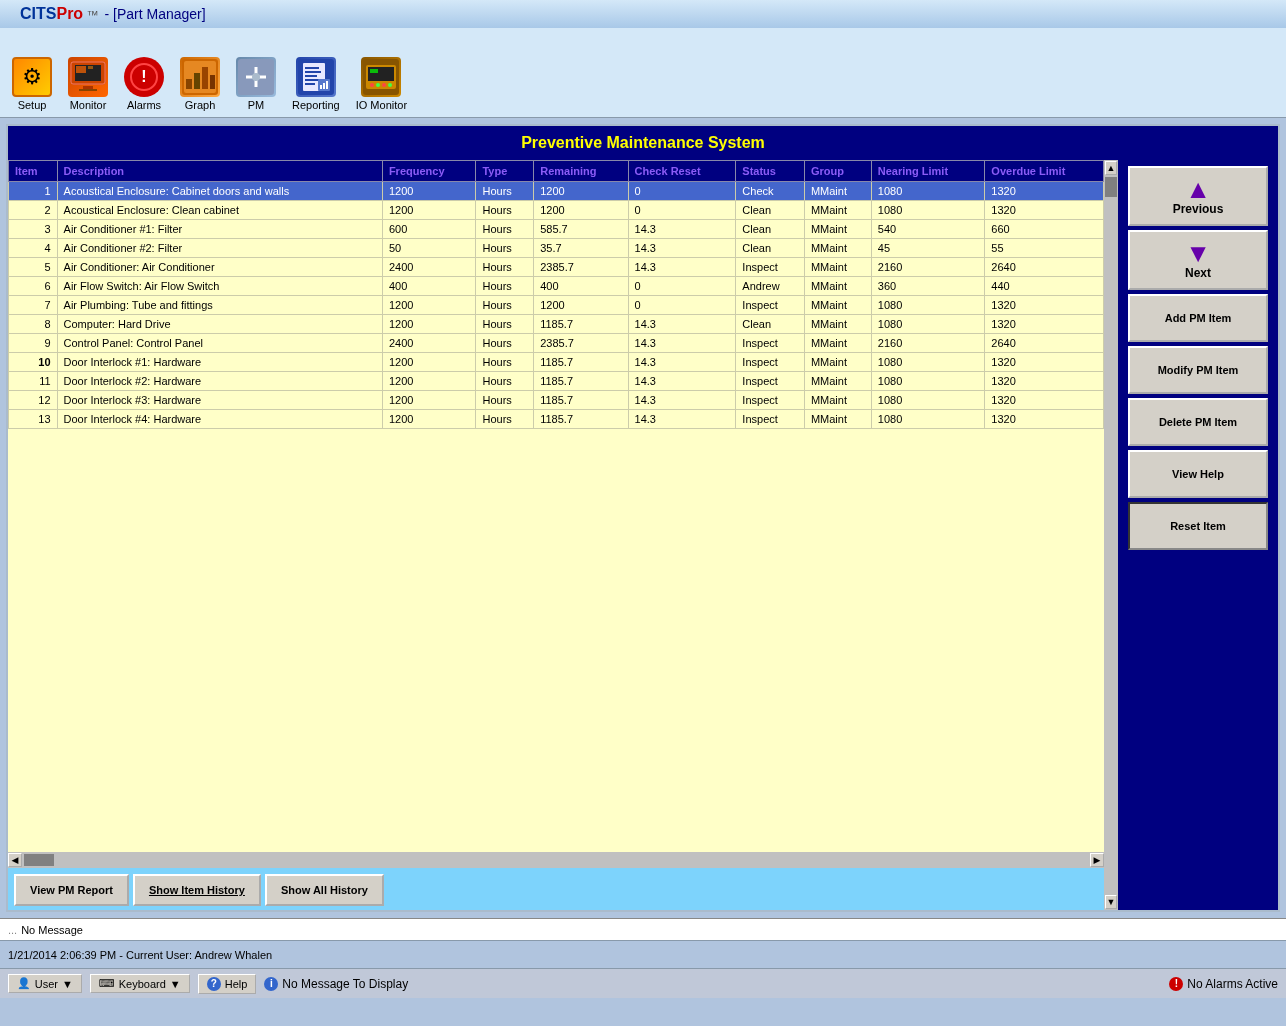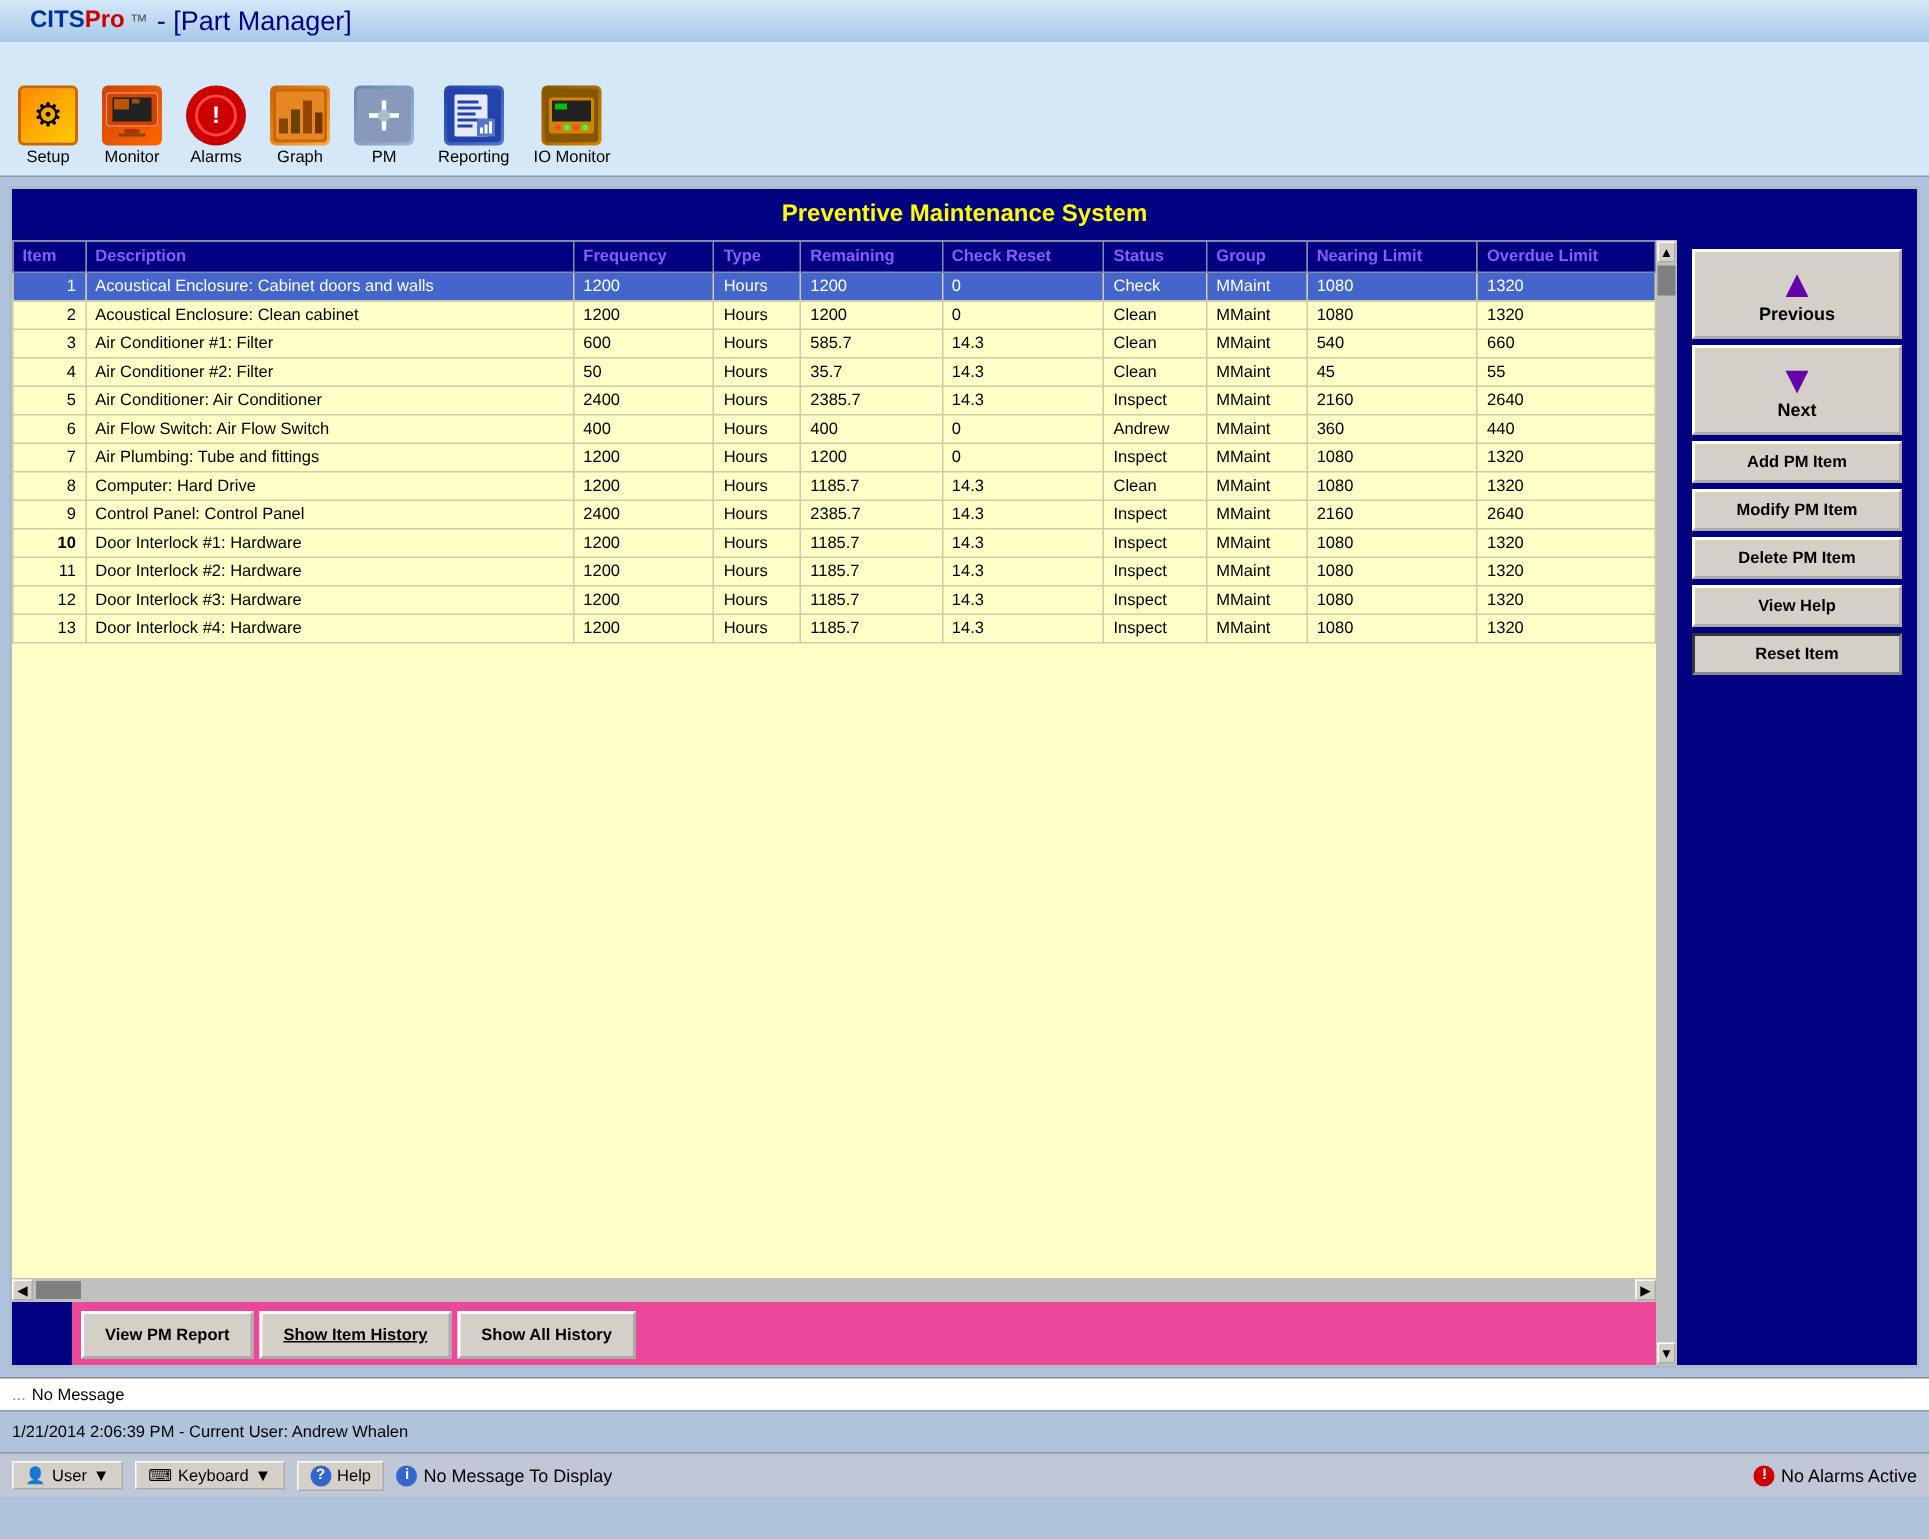--- a/index.html
+++ b/index.html
@@ -3,21 +3,21 @@
   <meta charset="utf-8">
   <style>
     * { margin: 0; padding: 0; box-sizing: border-box; }
     body { background: #b0c4de; font-family: Arial, sans-serif; font-size: 12px; width: 1286px; height: 1026px; overflow: hidden; }
 
     
     #title-bar { background: linear-gradient(to bottom, #d4e8f8, #a8c8e8); padding: 4px 20px; display: flex; align-items: center; height: 28px; }
     #app-logo { font-weight: bold; font-size: 16px; color: #003399; margin-right: 6px; }
     #app-logo span.cits { color: #003399; }
     #app-logo span.pro { color: #cc0000; }
-    #title-text { color: #000080; font-size: 18px; }
+    #title-text { color: #000080; font-size: 14px; }
 
     
     #toolbar { background: #d4e8f8; padding: 4px 6px; display: flex; align-items: flex-end; gap: 4px; height: 90px; border-bottom: 1px solid #8899aa; }
     .toolbar-item { display: flex; flex-direction: column; align-items: center; cursor: pointer; padding: 2px 6px; min-width: 52px; }
     .toolbar-icon { width: 40px; height: 40px; border-radius: 4px; display: flex; align-items: center; justify-content: center; font-size: 22px; margin-bottom: 2px; }
     .toolbar-label { font-size: 11px; color: #000; text-align: center; }
     .icon-setup { background: linear-gradient(135deg, #ff8800, #ffcc00); border: 2px solid #cc6600; }
     .icon-monitor { background: linear-gradient(135deg, #cc4400, #ff6600); }
     .icon-alarms { background: linear-gradient(135deg, #cc0000, #ff4444); border-radius: 50%; }
     .icon-graph { background: linear-gradient(135deg, #cc6600, #ffaa44); }
@@ -45,21 +45,21 @@
     tbody tr.selected { background: #4466cc; color: #fff; }
     tbody tr.selected td { color: #fff; }
     tbody td { padding: 3px 6px; border: 1px solid #ccccaa; font-size: 11px; white-space: nowrap; }
 
     
     #pm-bottom-buttons { background: #b0c4de; display: flex; padding: 6px; gap: 2px; }
     .bottom-btn { background: #d4d0c8; border: 2px outset #ffffff; padding: 8px 14px; cursor: pointer; font-size: 11px; font-weight: bold; min-width: 110px; text-align: center; }
 
     
     #pm-sidebar { width: 160px; background: #000080; display: flex; flex-direction: column; align-items: center; padding: 6px; gap: 4px; }
-    .side-btn { background: #d4d0c8; border: 2px outset #ffffff; padding: 6px 4px; cursor: pointer; font-size: 11px; font-weight: bold; width: 140px; text-align: center; position: relative; }
+    .side-btn { background: #d4d0c8; border: 2px outset #ffffff; padding: 16px 4px; cursor: pointer; font-size: 11px; font-weight: bold; width: 140px; text-align: center; position: relative; }
 
     
     #status-bar { background: #fff; border-top: 1px solid #888; padding: 2px 8px; height: 22px; display: flex; align-items: center; font-size: 11px; }
 
     
     #footer { background: #b0c4de; padding: 4px 8px; height: 30px; display: flex; align-items: center; justify-content: space-between; font-size: 11px; }
 
     
     #taskbar { background: #c0c8d8; border-top: 1px solid #8899aa; height: 30px; display: flex; align-items: center; padding: 0 8px; justify-content: space-between; }
     .taskbar-btn { background: #d4d0c8; border: 1px outset #fff; padding: 2px 8px; cursor: pointer; font-size: 11px; display: flex; align-items: center; gap: 4px; }
@@ -347,21 +347,21 @@
               </tbody>
           </table>
         </div>
 
         <div id="table-scroll-h" style="height:16px;background:#c0c0c0;display:flex;align-items:center;">
           <div style="width:14px;height:14px;background:#d4d0c8;border:1px outset #fff;display:flex;align-items:center;justify-content:center;font-size:9px;cursor:pointer;">◀</div>
           <div style="width:30px;height:12px;background:#808080;cursor:pointer;margin:0 2px;"></div>
           <div style="width:14px;height:14px;background:#d4d0c8;border:1px outset #fff;display:flex;align-items:center;justify-content:center;font-size:9px;cursor:pointer;margin-left:auto;">▶</div>
         </div>
 
-        <div id="pm-bottom-buttons" style="background:#ec4899;display:flex;padding:6px 6px 4px 6px;gap:4px;margin-left:40px;">
+        <div id="pm-bottom-buttons" style="background:#7dd3fc;display:flex;padding:6px 6px 4px 6px;gap:4px;">
           <button class="bottom-btn">View PM Report</button>
           <button class="bottom-btn" style="text-decoration:underline;">Show Item History</button>
           <button class="bottom-btn">Show All History</button>
         </div>
       </div>
 
       <div style="width:14px;background:#c0c0c0;display:flex;flex-direction:column;align-items:center;padding:1px;">
         <div style="width:12px;height:14px;background:#d4d0c8;border:1px outset #fff;display:flex;align-items:center;justify-content:center;font-size:9px;cursor:pointer;">▲</div>
         <div style="width:12px;height:20px;background:#808080;cursor:pointer;margin:2px 0;"></div>
         <div style="width:12px;height:14px;background:#d4d0c8;border:1px outset #fff;display:flex;align-items:center;justify-content:center;font-size:9px;cursor:pointer;margin-top:auto;">▼</div>

